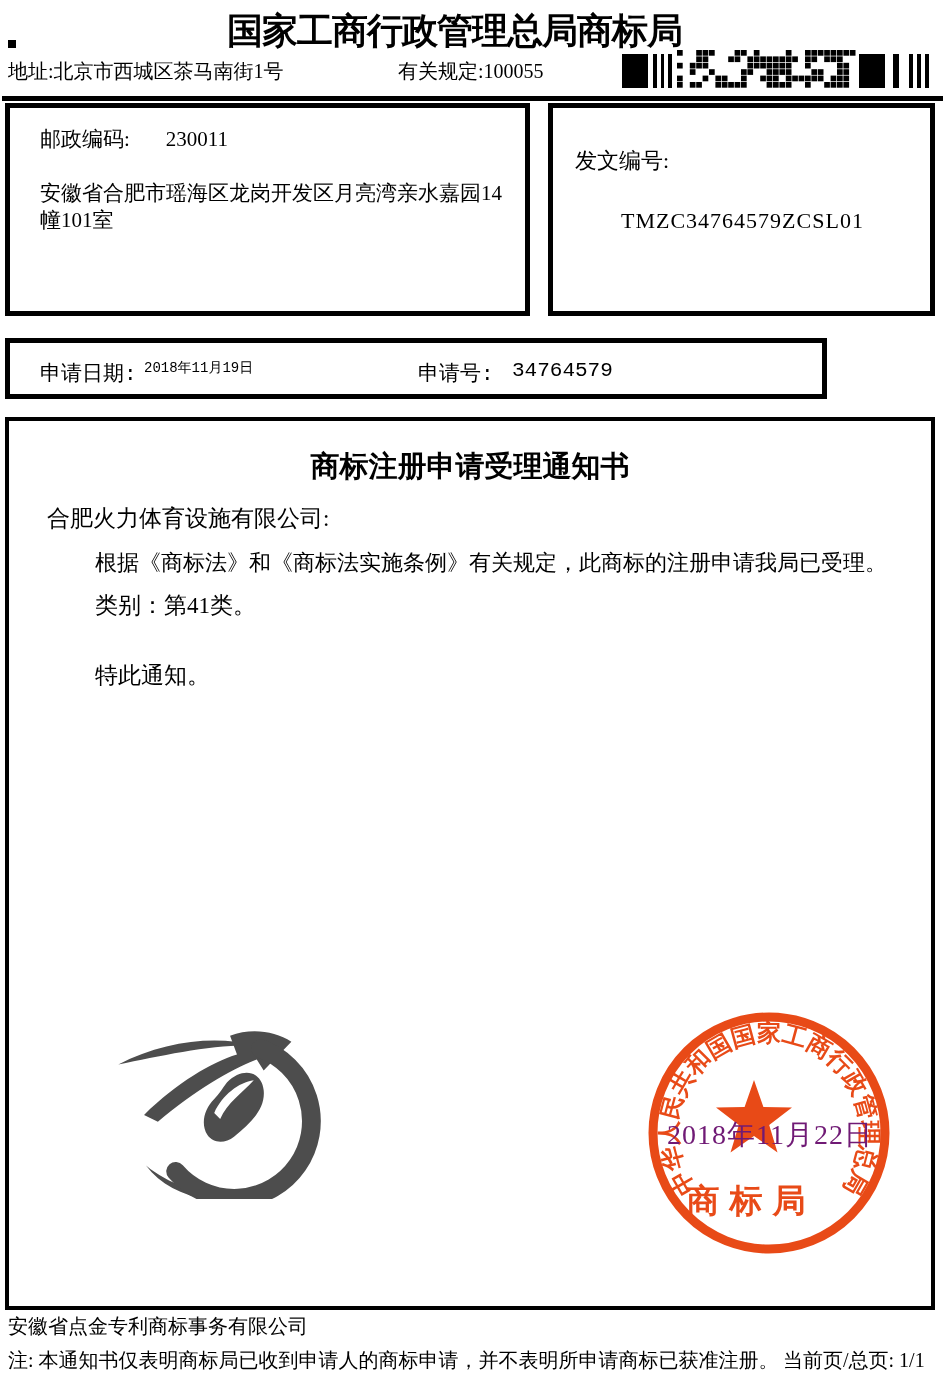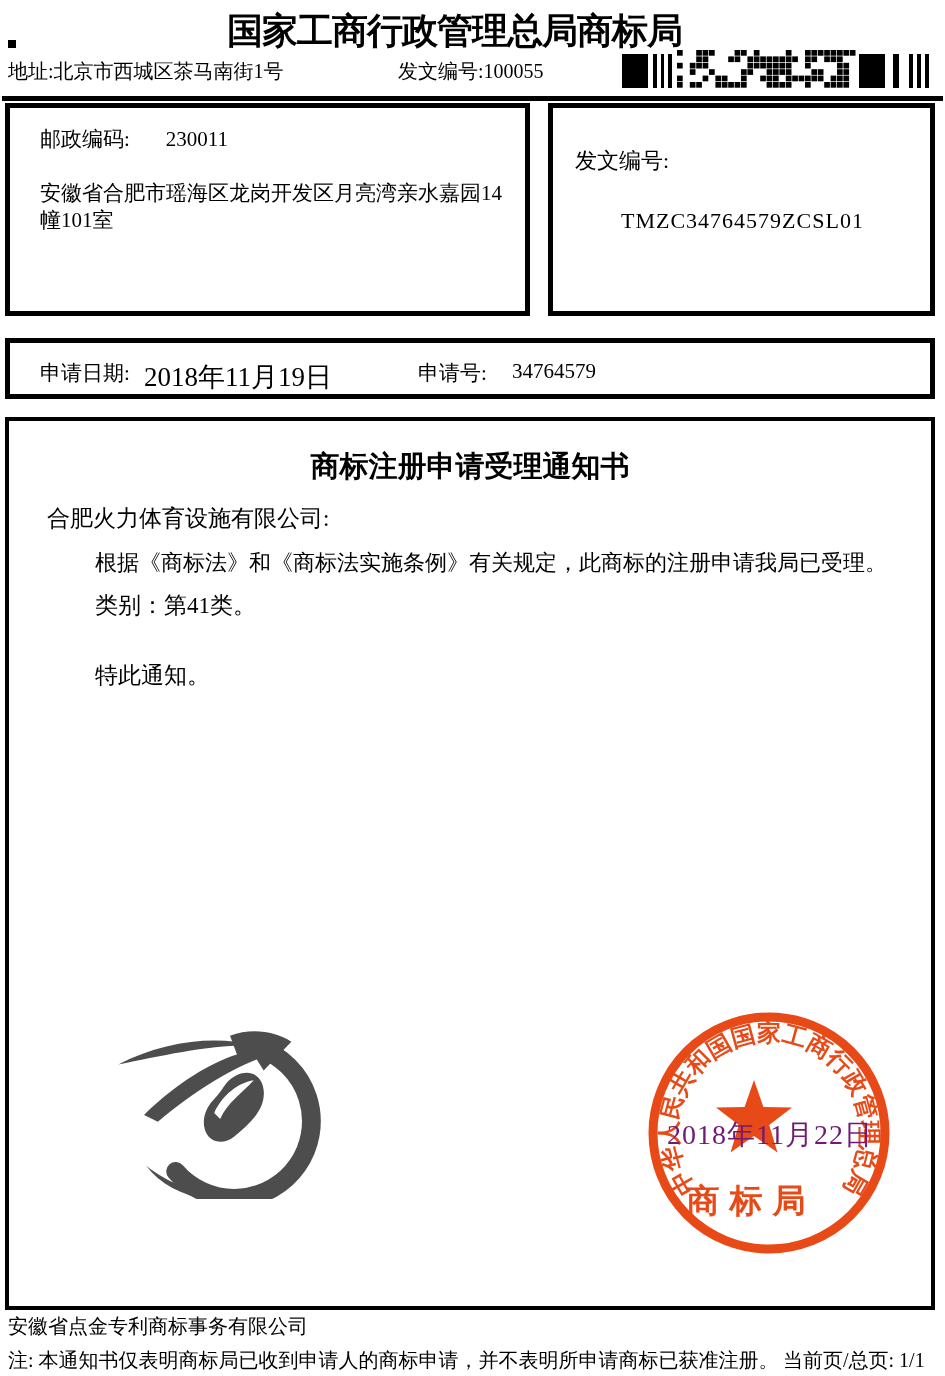--- a/index.html
+++ b/index.html
@@ -19,23 +19,23 @@
   
   .box{border:5px solid #000;box-sizing:border-box;background:#fff;}
   #recipient-box{left:5px;top:103px;width:525px;height:213px;padding-left:8px;}
   #recipient-postal-row{left:30px;top:17px;font-size:21px;}
   #recipient-postal-row .val{margin-left:36px;}
   #recipient-address{left:30px;top:72px;width:478px;font-size:21px;line-height:27px;}
   #recipient-company{left:30px;top:158px;font-size:21px;}
   #doc-box{left:548px;top:103px;width:387px;height:213px;}
   #doc-label{left:22px;top:38px;font-size:22px;}
   #doc-value{left:68px;top:100px;font-size:22px;letter-spacing:1px;}
-  #app-box{left:5px;top:338px;width:930px;height:61px;}
+  #app-box{left:5px;top:338px;width:822px;height:61px;font-family:Liberation Mono, monospace;}
   #app-date-label{left:30px;top:16px;font-size:21px;}
-  #app-date-value{left:134px;top:16px;font-size:27px;}
+  #app-date-value{left:134px;top:16px;font-size:14px;}
   #app-no-label{left:408px;top:16px;font-size:21px;}
   #app-no-value{left:502px;top:16px;font-size:21px;}
   
   #main-box{left:5px;top:417px;width:930px;height:893px;border-width:4px;}
   #notice-title{left:0;top:26px;width:100%;text-align:center;font-size:29px;font-weight:600;}
   #notice-recipient{left:38px;top:82px;font-size:23px;}
   #notice-p1{left:86px;top:127px;font-size:22px;white-space:nowrap;}
   #notice-p2{left:86px;top:169px;font-size:23px;}
   #notice-p3{left:86px;top:207px;font-size:23px;margin-top:32px;}
   #logo{left:107px;top:600px;}
@@ -47,21 +47,21 @@
   #footer-page{left:783px;top:1347px;font-size:20px;}
 </style>
 </head>
 <body>
 
 <div id="page">
 
   <div class="abs" id="reg-mark"></div>
   <div class="abs" id="header-title">国家工商行政管理总局商标局</div>
   <div class="abs" id="header-address">地址:北京市西城区茶马南街1号</div>
-  <div class="abs" id="header-postal">发文编号:100055</div>
+  <div class="abs" id="header-postal">有关规定:100055</div>
   <svg class="abs" id="barcode" width="314" height="42" viewBox="0 0 314 42">
       <rect x="0" y="6" width="26" height="34" fill="#000"></rect>
       <rect x="31" y="6" width="4" height="34" fill="#000"></rect>
       <rect x="39" y="6" width="3" height="34" fill="#000"></rect>
       <rect x="46" y="6" width="4" height="34" fill="#000"></rect>
       <rect x="55" y="2" width="5.7" height="5.7" fill="#000"></rect>
       <rect x="55" y="14.8" width="5.7" height="5.7" fill="#000"></rect>
       <rect x="55" y="27.6" width="5.7" height="5.7" fill="#000"></rect>
       <rect x="55" y="34" width="5.7" height="5.7" fill="#000"></rect>
       <rect x="67.8" y="14.8" width="5.7" height="5.7" fill="#000"></rect>

